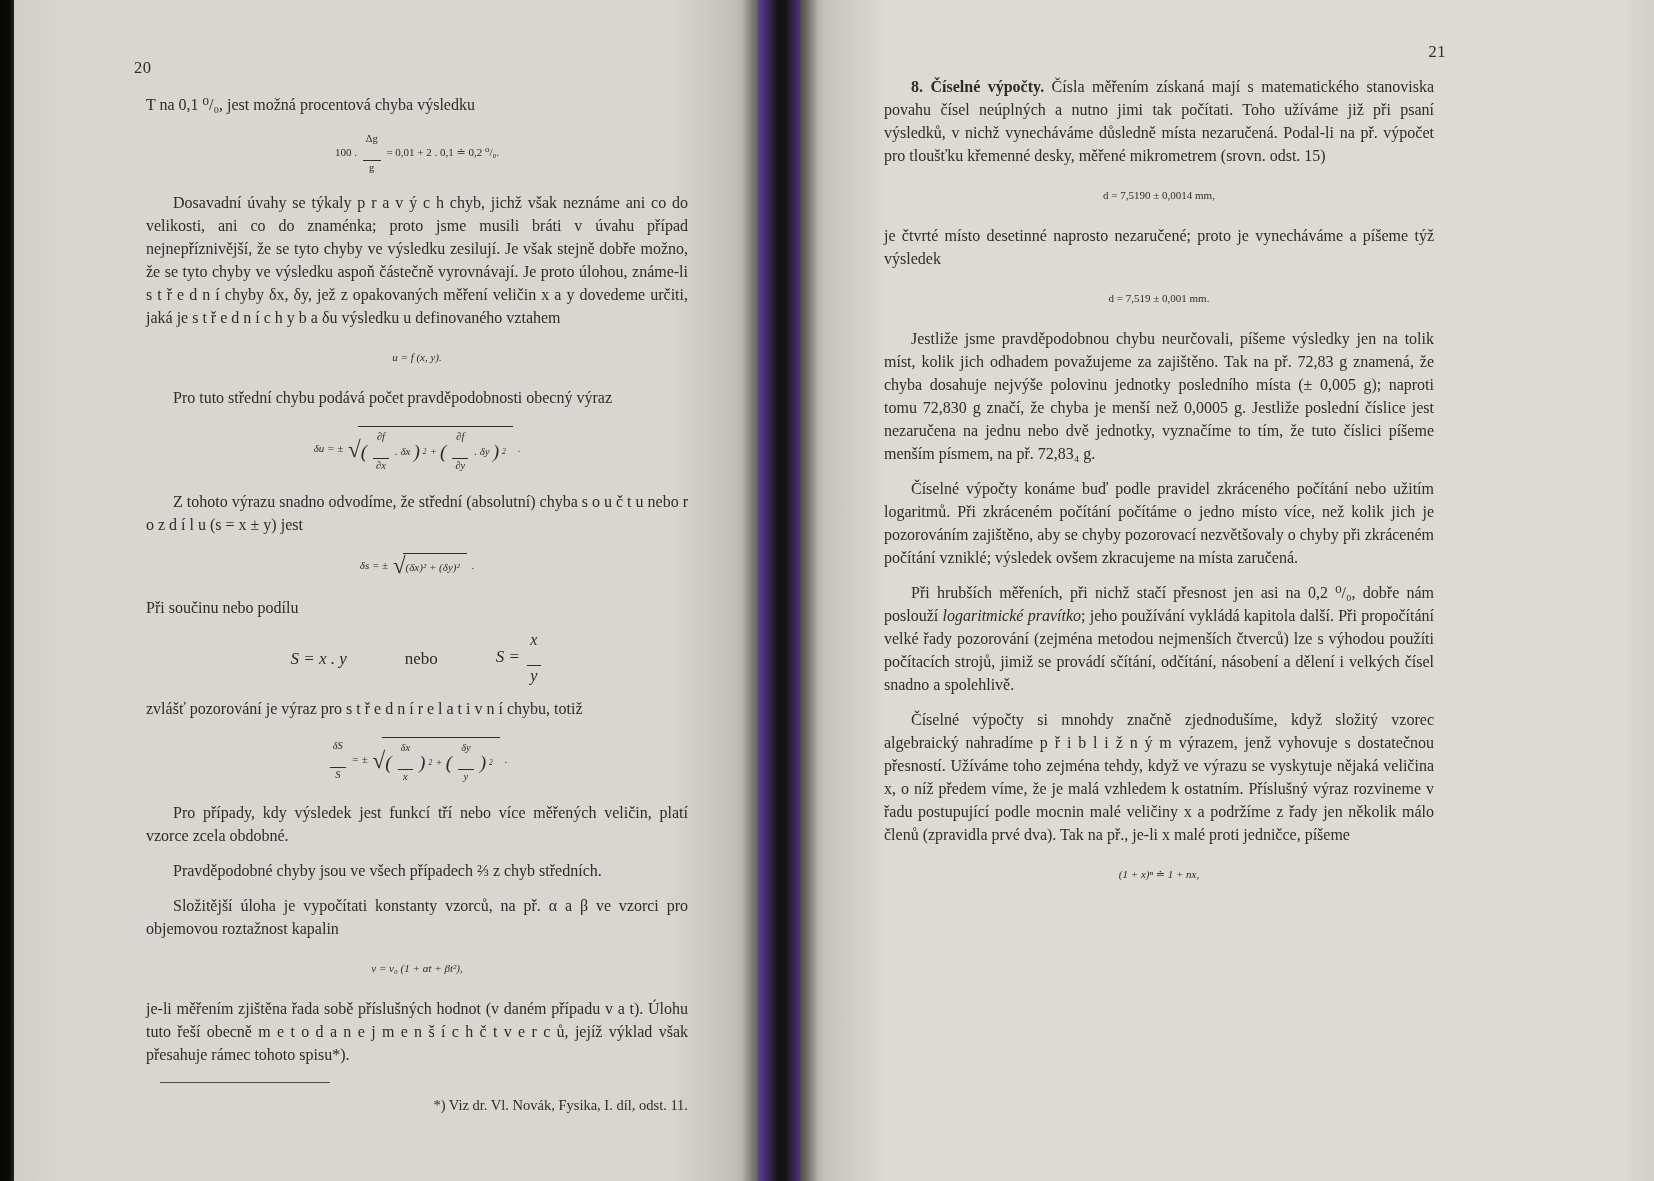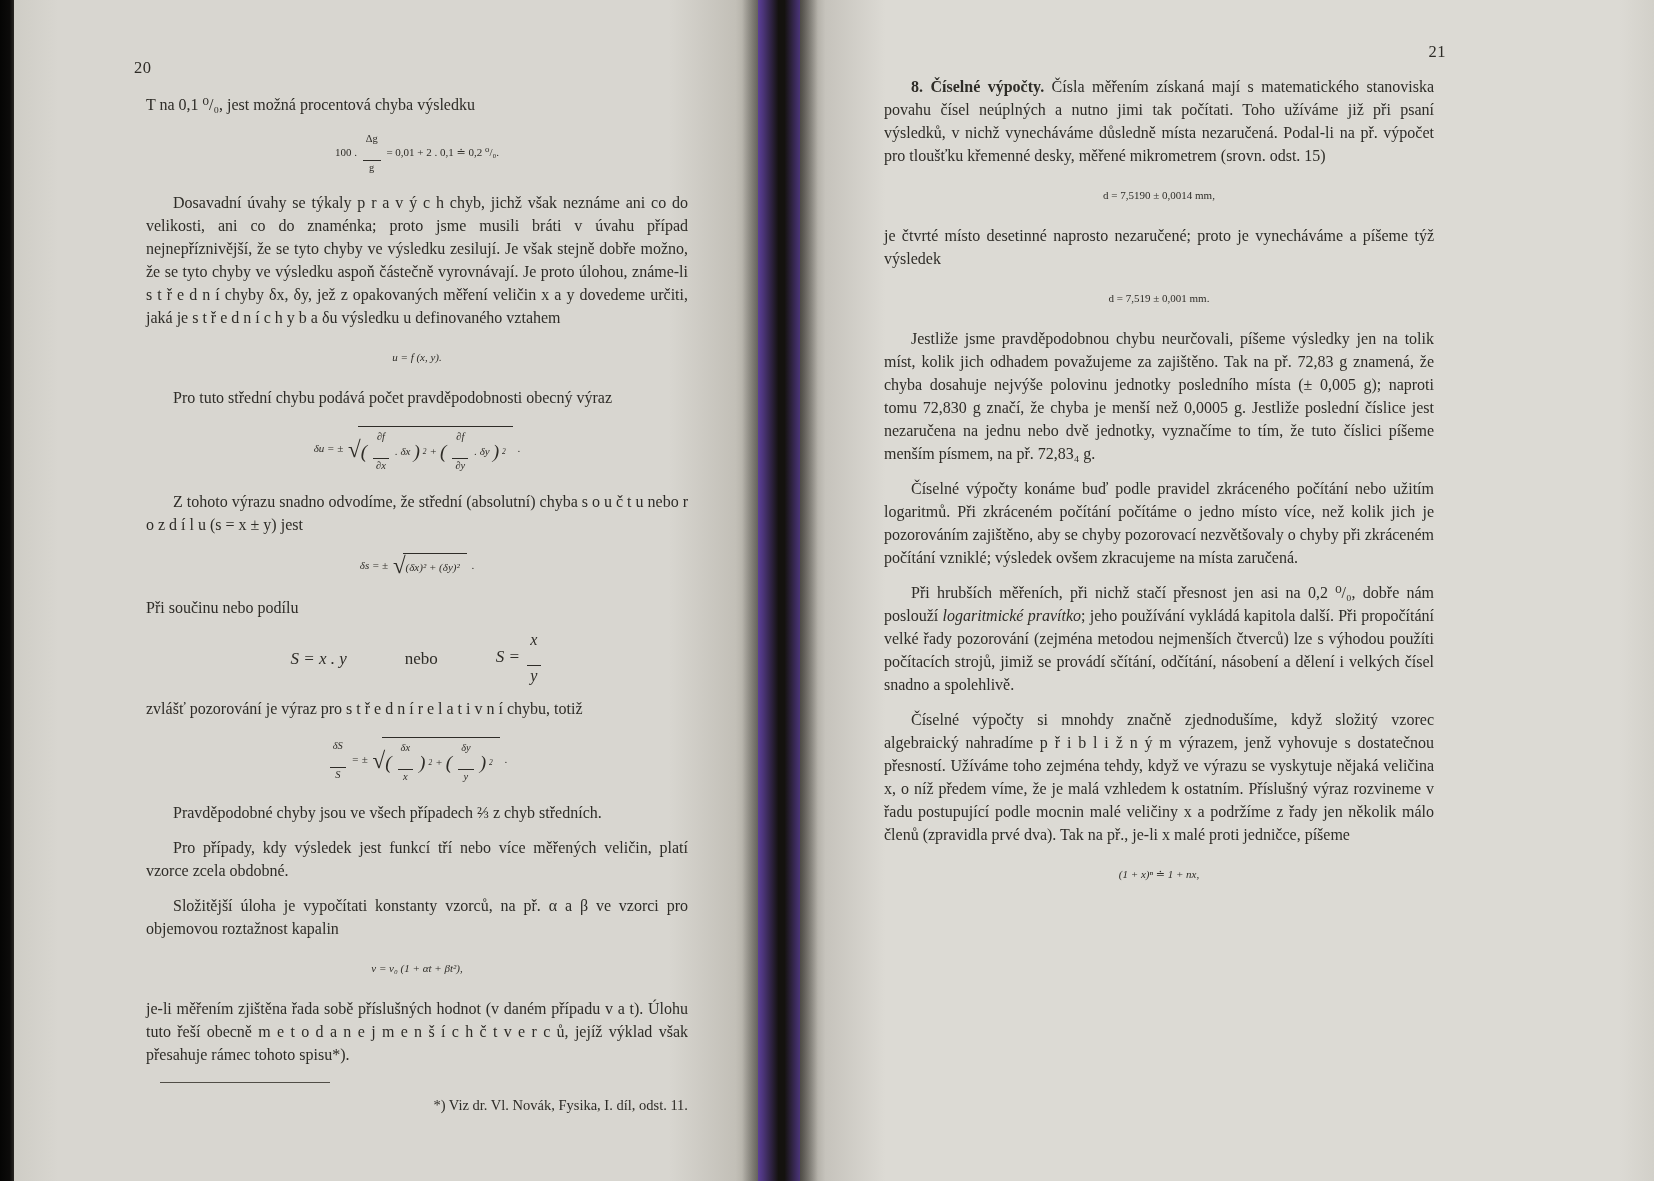--- a/index.html
+++ b/index.html
@@ -184,23 +184,23 @@
             <span class="num">δy</span>
             <span class="den">y</span>
           </span>
           <span class="bp">)</span>
             <sup>2</sup>
         </span>
       </span>
       <span>.</span>
     </div>
 
+    <p class="ind">Pro případy, kdy výsledek jest funkcí tří nebo více měřených veličin, platí vzorce zcela obdobné.</p>
+
     <p class="ind">Pravděpodobné chyby jsou ve všech případech ⅔ z chyb středních.</p>
-
-    <p class="ind">Pro případy, kdy výsledek jest funkcí tří nebo více měřených veličin, platí vzorce zcela obdobné.</p>
 
     <p class="ind">Složitější úloha je vypočítati konstanty vzorců, na př. α a β ve vzorci pro objemovou roztažnost kapalin</p>
 
     <div class="formula it">v = v₀ (1 + αt + βt²),</div>
 
     <p>je-li měřením zjištěna řada sobě příslušných hodnot (v daném případu v a t). Úlohu tuto řeší obecně m e t o d a  n e j m e n š í c h  č t v e r c ů, jejíž výklad však přesahuje rámec tohoto spisu*).</p>
 
     <div class="footnote-block">
       <div class="footnote-rule"></div>
       <p class="footnote">*) Viz dr. Vl. Novák, Fysika, I. díl, odst. 11.</p>

